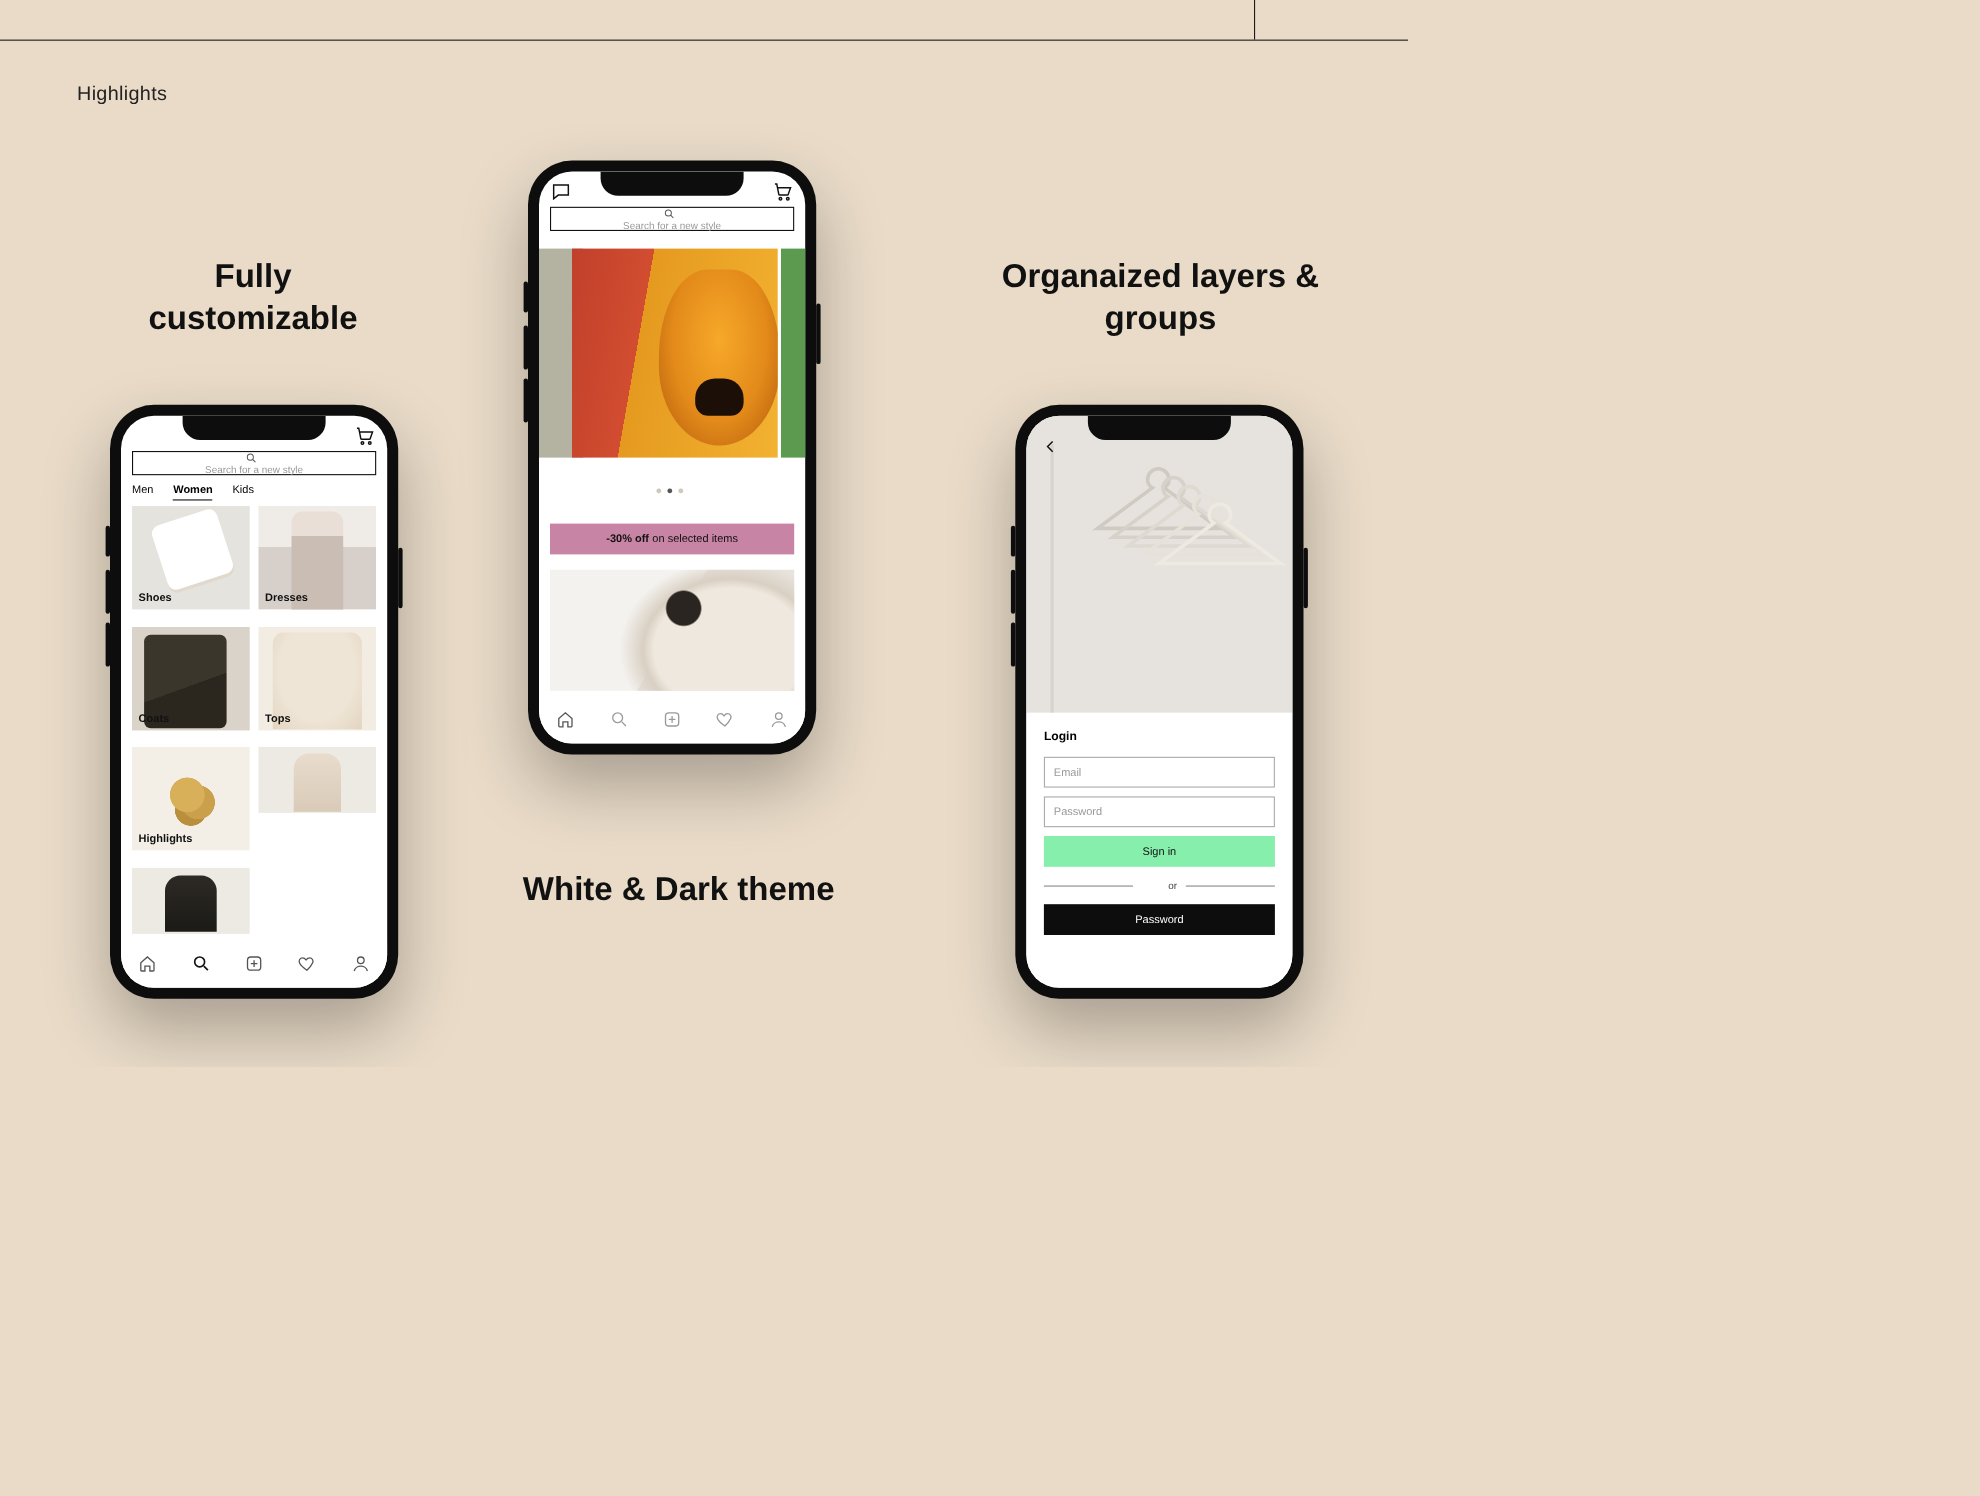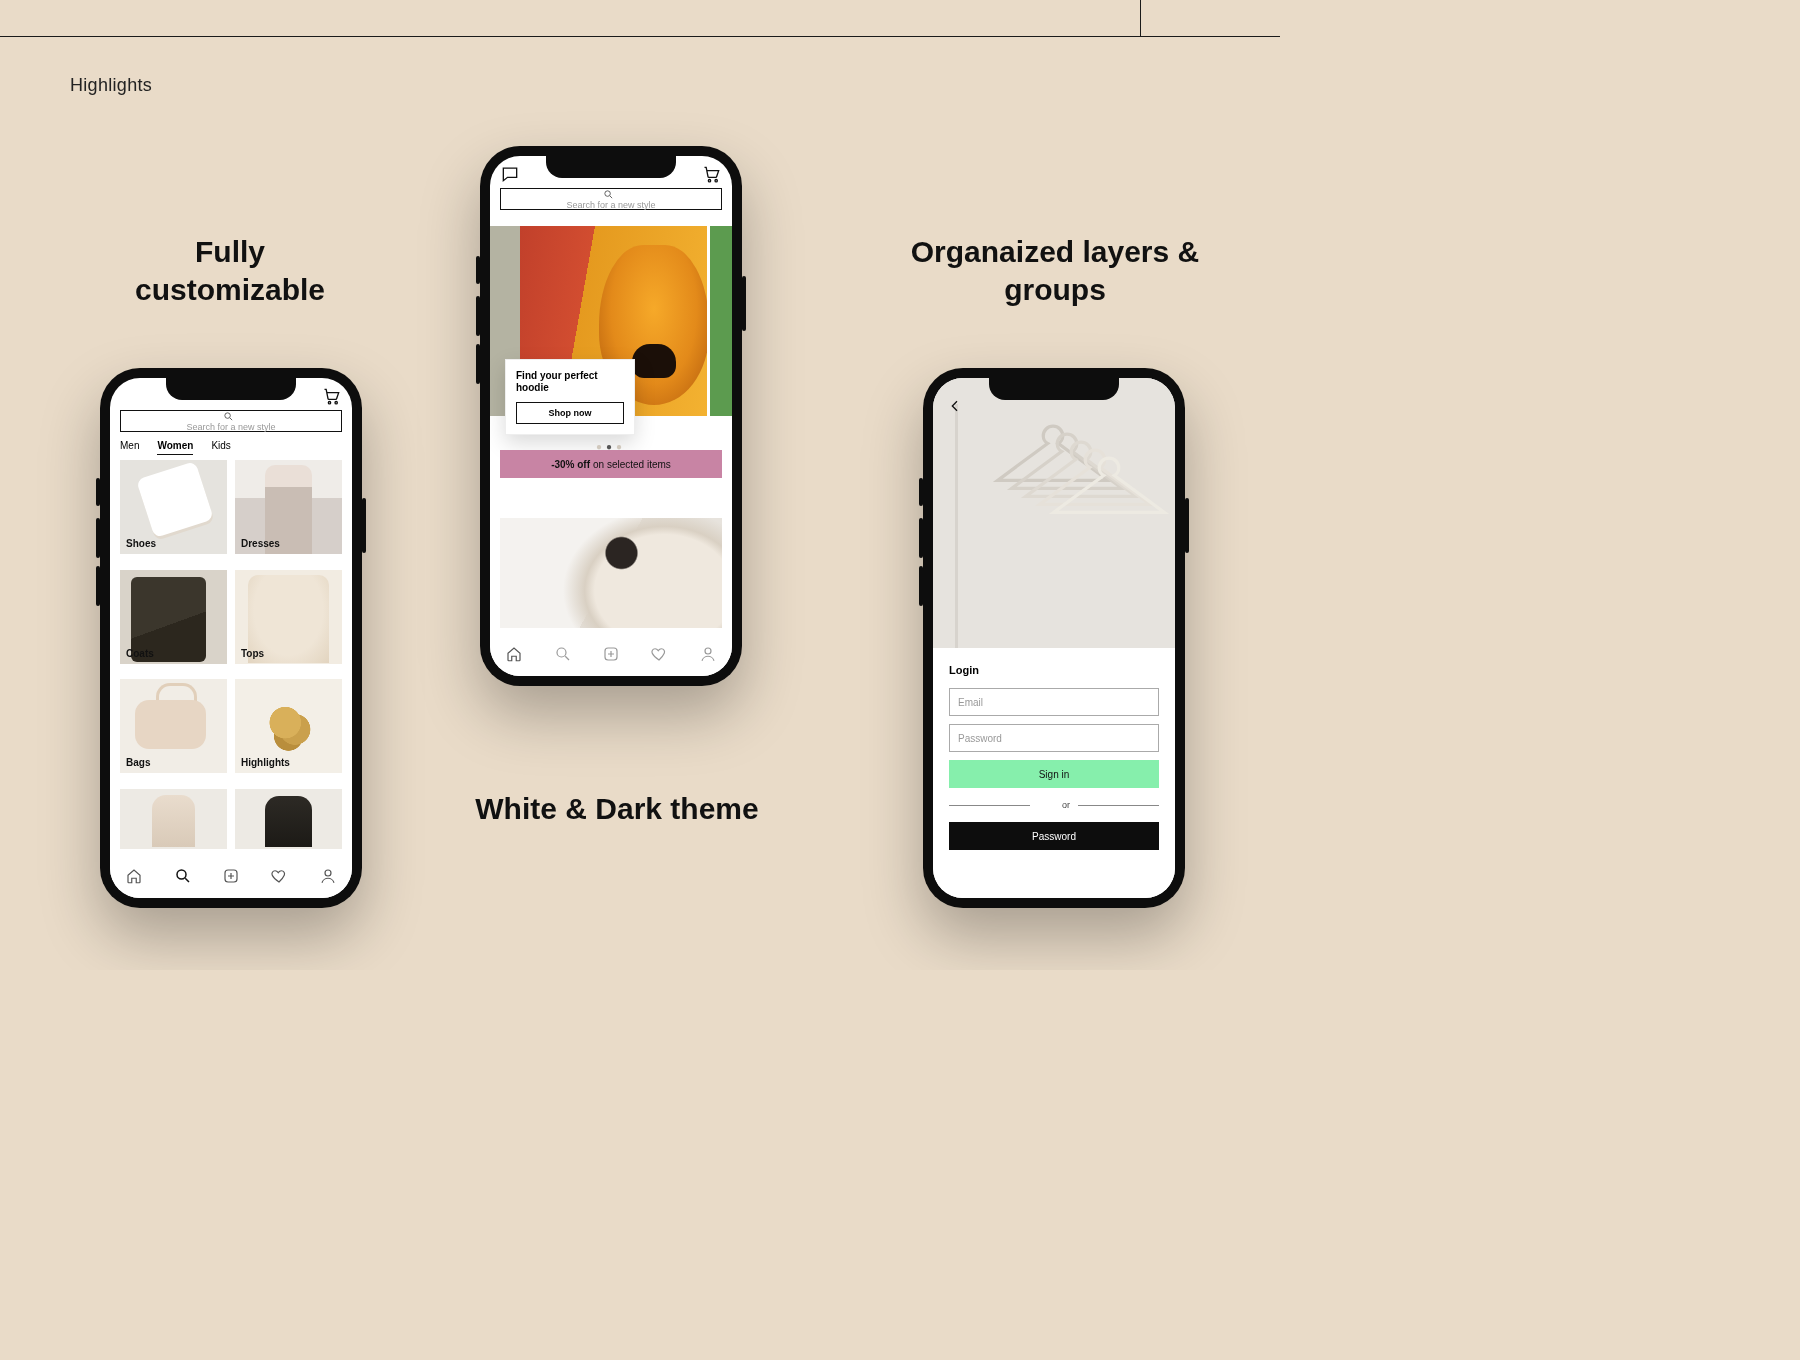--- a/index.html
+++ b/index.html
@@ -120,21 +120,21 @@
     box-shadow: 0 8px 20px rgba(0,0,0,0.15);
   }
   .hero-card .t { font-size: 10px; font-weight: 700; line-height: 1.2; }
   .hero-card .btn {
     margin-top: 8px; border: 1px solid #111; text-align: center;
     font-size: 9px; padding: 5px 0; font-weight:600;
   }
   .dots { position: absolute; top: 285px; left: 0; right: 0; text-align: center; font-size: 10px; color: #555; letter-spacing: 4px; }
   .dots .on { color:#555; } .dots .off { color:#d0c8bd; }
   .banner {
-    position: absolute; top: 294px; left: 10px; right: 10px; height: 28px;
+    position: absolute; top: 320px; left: 10px; right: 10px; height: 28px;
     background: #c884a4; display: flex; align-items: center; justify-content: center;
     font-size: 10px; color: #111;
   }
   .banner b { font-weight: 800; margin-right: 3px; }
   .below-img {
     position: absolute; top: 362px; left: 10px; right: 10px; height: 110px;
     background: linear-gradient(120deg, #f4f2ef 0 50%, #e7e3dd 50% 100%);
     overflow: hidden;
   }
   .hair {
@@ -249,24 +249,20 @@
         </div>
       <div class="cat">
           <div class="img img3"></div>
           <div class="lbl">Coats</div>
         </div>
       <div class="cat">
           <div class="img img4"></div>
           <div class="lbl">Tops</div>
         </div>
       <div class="cat">
-          <div class="img img5"></div>
-          <div class="lbl">Bags</div>
-        </div>
-      <div class="cat">
           <div class="img img6"></div>
           <div class="lbl">Highlights</div>
         </div>
       <div class="cat short">
           <div class="img img7"></div>
         </div>
       <div class="cat short">
           <div class="img img8"></div>
         </div>
     </div>
@@ -321,24 +317,20 @@
           <path d="M20 20l-5-5"></path>
         </svg>
       <span>Search for a new style</span>
     </div>
 
     <div class="hero">
       <div class="hero-left"></div>
       <div class="hero-right"></div>
       <div class="hero-main">
         <div class="hoodie"></div>
-      </div>
-      <div class="hero-card">
-        <div class="t">Find your perfect hoodie</div>
-        <div class="btn">Shop now</div>
       </div>
     </div>
 
     <div class="dots">
       <span class="off">●</span><span class="on">●</span><span class="off">●</span>
     </div>
 
     <div class="banner">
       <b>-30% off</b>
       <span> on selected items</span>

